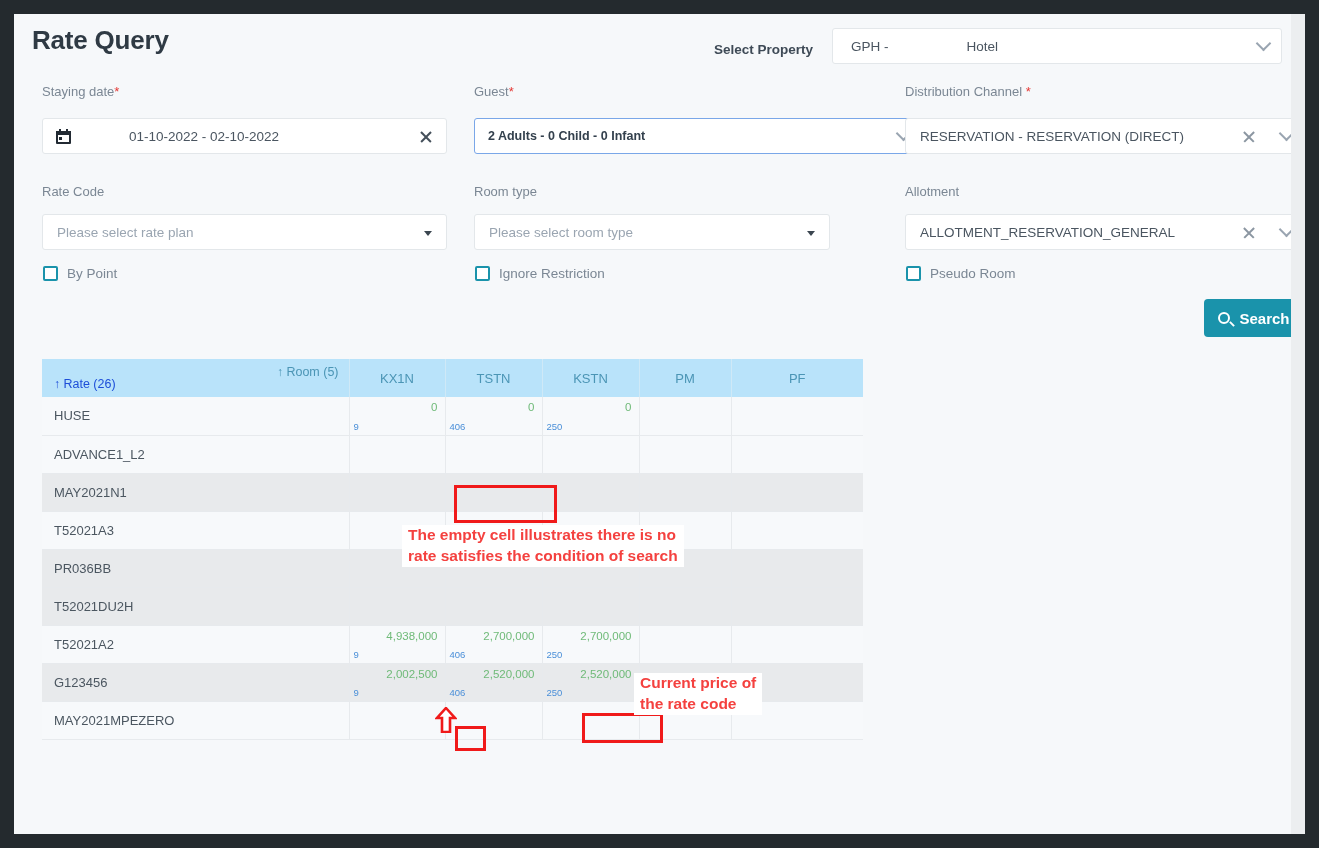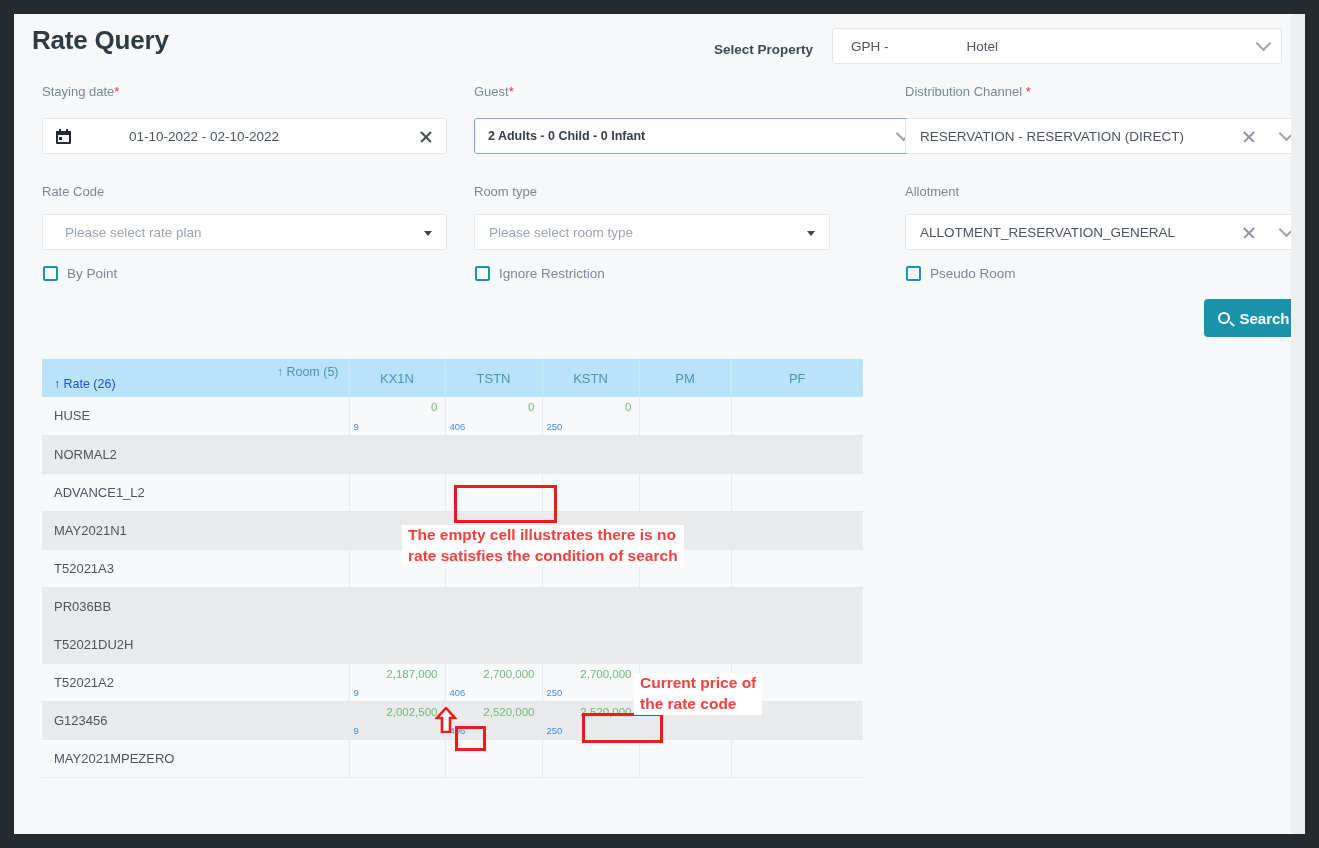--- a/index.html
+++ b/index.html
@@ -315,21 +315,21 @@
     <span class="val" style="margin-left:14px;">RESERVATION - RESERVATION (DIRECT)</span>
     <span class="x-icon light" style="right:48px; top:11px;"></span>
     <span class="chev"></span>
   </div>
 
   <div class="flabel" style="left:28px; top:170px;">Rate Code</div>
   <div class="flabel" style="left:460px; top:170px;">Room type</div>
   <div class="flabel" style="left:891px; top:170px;">Allotment</div>
 
   <div class="finput" style="left:28px; top:200px; width:405px;">
-    <span class="ph" style="margin-left:22px;">Please select rate plan</span>
+    <span class="ph" style="margin-left:14px;">Please select rate plan</span>
     <span class="caret-sm" style="right:14px; top:16px;"></span>
   </div>
 
   <div class="finput" style="left:460px; top:200px; width:356px;">
     <span class="ph" style="margin-left:14px;">Please select room type</span>
     <span class="caret-sm" style="right:14px; top:16px;"></span>
   </div>
 
   <div class="finput" style="left:891px; top:200px; width:400px;">
     <span class="val" style="margin-left:14px;">ALLOTMENT_RESERVATION_GENERAL</span>
@@ -395,28 +395,20 @@
               <span class="cell-price">0</span>
               <span class="cell-rooms">406</span>
             </td>
             <td>
               <span class="cell-price">0</span>
               <span class="cell-rooms">250</span>
             </td>
             <td></td>
             <td></td>
           </tr>
-          <tr class="even">
-            <td class="ratecode">NORMAL2</td>
-            <td></td>
-            <td></td>
-            <td></td>
-            <td></td>
-            <td></td>
-          </tr>
           <tr class="odd">
             <td class="ratecode">ADVANCE1_L2</td>
             <td></td>
             <td></td>
             <td></td>
             <td></td>
             <td></td>
           </tr>
           <tr class="even">
             <td class="ratecode">MAY2021N1</td>
@@ -446,21 +438,21 @@
             <td class="ratecode">T52021DU2H</td>
             <td></td>
             <td></td>
             <td></td>
             <td></td>
             <td></td>
           </tr>
           <tr class="odd">
             <td class="ratecode">T52021A2</td>
             <td>
-              <span class="cell-price">2,187,000</span>
+              <span class="cell-price">4,938,000</span>
               <span class="cell-rooms">9</span>
             </td>
             <td>
               <span class="cell-price">2,700,000</span>
               <span class="cell-rooms">406</span>
             </td>
             <td>
               <span class="cell-price">2,700,000</span>
               <span class="cell-rooms">250</span>
             </td>

